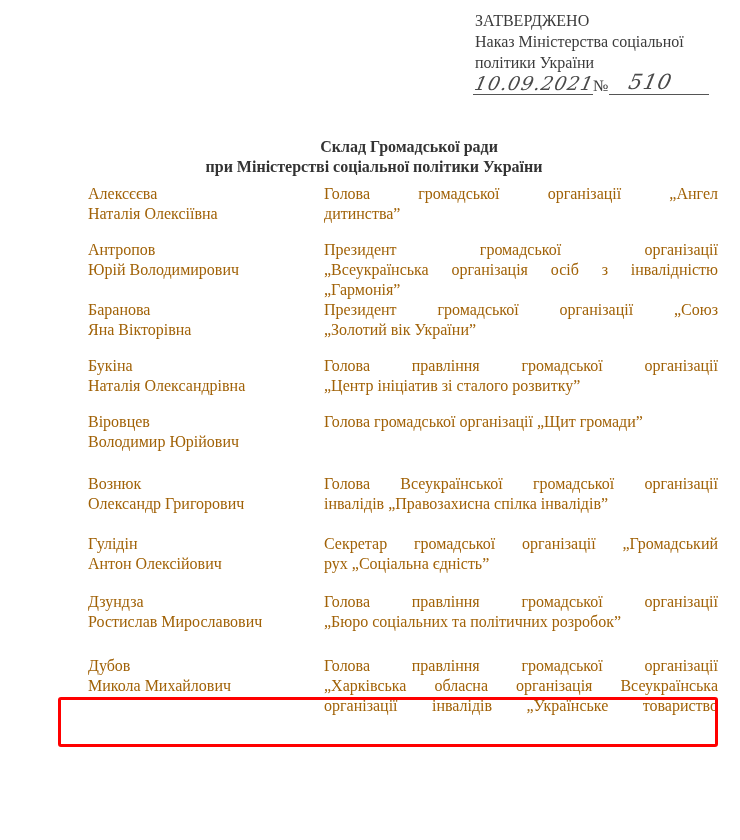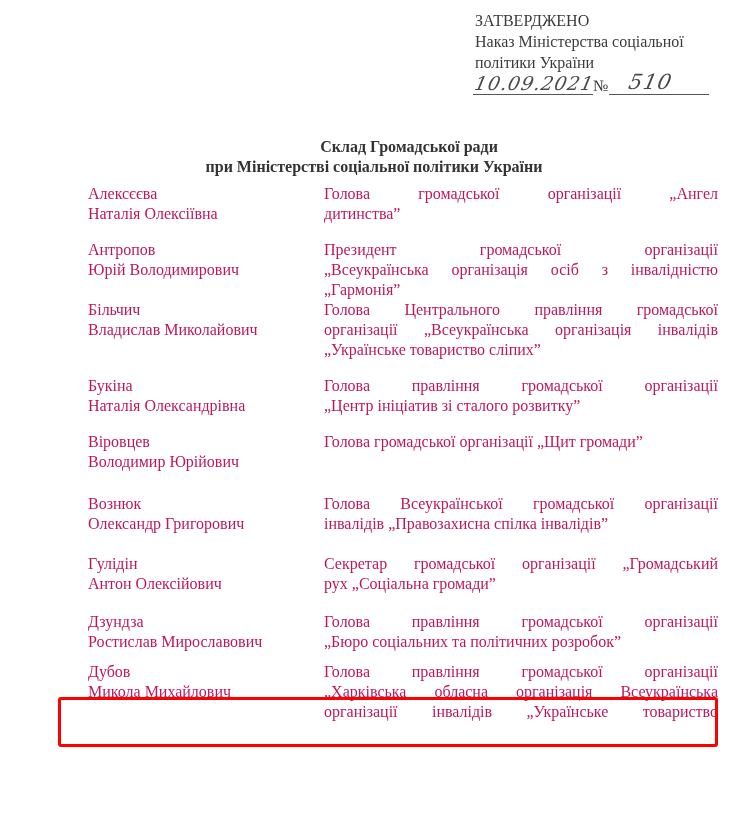--- a/index.html
+++ b/index.html
@@ -28,21 +28,21 @@
   .num-ul .hand { position: absolute; left: 20px; top: -2px; font-size: 21px; }
 
   .title {
     position: absolute; left: 8px; right: 0; top: 137px;
     text-align: center; font-weight: bold; font-size: 16px; line-height: 20px; color: #333;
   }
   .title .t1 { padding-left: 70px; }
   .title .t2 { }
 
   .members { position: absolute; left: 88px; top: 184px; width: 632px; }
-  .member { display: flex; font-size: 16px; line-height: 20px; color: #be185d; }
+  .member { display: flex; font-size: 16px; line-height: 20px; color: #a16207; }
   .member .name { width: 236px; flex: none; }
   .member .role { width: 394px; text-align: justify; }
   .member .role span { display: block; }
   .jl { text-align-last: justify; }
 
   .highlight {
     position: absolute; left: 58px; top: 697px; width: 660px; height: 50px;
     border: 3px solid #ff0000; border-radius: 3px; box-sizing: border-box;
   }
 </style>
@@ -86,27 +86,26 @@
         <div>Юрій Володимирович</div>
       </div>
     <div class="role">
         <span class="jl">Президент громадської організації</span>
         <span class="jl">„Всеукраїнська організація осіб з інвалідністю</span>
         <span>„Гармонія”</span>
       </div>
   </div>
   <div class="member" style="margin-bottom:16px">
     <div class="name">
-        <div>Більчич</div>
-        <div>Владислав Миколайович</div>
+        <div>Баранова</div>
+        <div>Яна Вікторівна</div>
       </div>
     <div class="role">
-        <span class="jl">Голова Центрального правління громадської</span>
-        <span class="jl">організації „Всеукраїнська організація інвалідів</span>
-        <span>„Українське товариство сліпих”</span>
+        <span class="jl">Президент громадської організації „Союз</span>
+        <span>„Золотий вік України”</span>
       </div>
   </div>
   <div class="member" style="margin-bottom:16px">
     <div class="name">
         <div>Букіна</div>
         <div>Наталія Олександрівна</div>
       </div>
     <div class="role">
         <span class="jl">Голова правління громадської організації</span>
         <span>„Центр ініціатив зі сталого розвитку”</span>
@@ -131,24 +130,24 @@
         <span>інвалідів „Правозахисна спілка інвалідів”</span>
       </div>
   </div>
   <div class="member" style="margin-bottom:18px">
     <div class="name">
         <div>Гулідін</div>
         <div>Антон Олексійович</div>
       </div>
     <div class="role">
         <span class="jl">Секретар громадської організації „Громадський</span>
-        <span>рух „Соціальна громади”</span>
+        <span>рух „Соціальна єдність”</span>
       </div>
   </div>
-  <div class="member" style="margin-bottom:10px">
+  <div class="member" style="margin-bottom:24px">
     <div class="name">
         <div>Дзундза</div>
         <div>Ростислав Мирославович</div>
       </div>
     <div class="role">
         <span class="jl">Голова правління громадської організації</span>
         <span>„Бюро соціальних та політичних розробок”</span>
       </div>
   </div>
   <div class="member">

